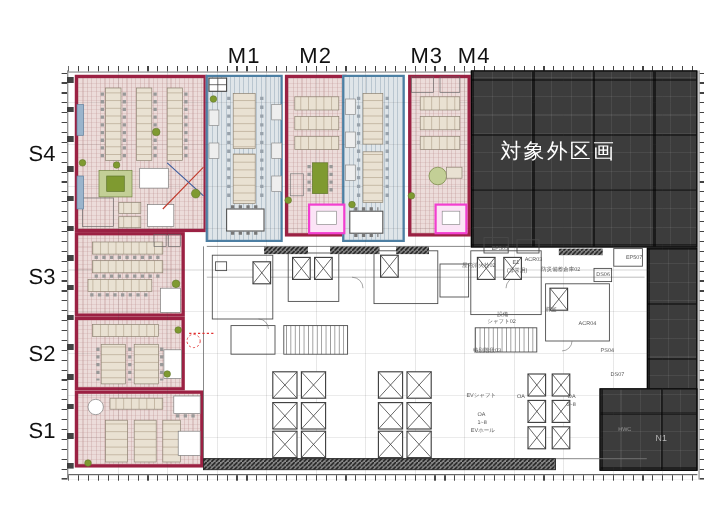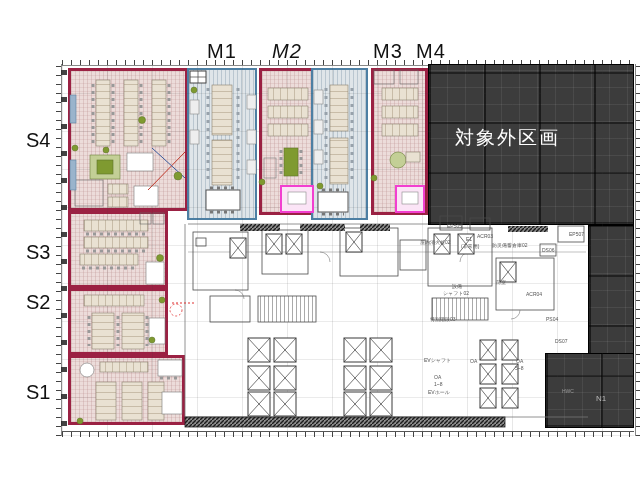--- a/index.html
+++ b/index.html
@@ -288,26 +288,26 @@
       <circle cx="152" cy="340" r="3"></circle>
         <circle cx="80" cy="421" r="3"></circle>
       <circle cx="194" cy="90" r="3"></circle>
         <circle cx="262" cy="182" r="3"></circle>
       <circle cx="320" cy="186" r="3"></circle>
         <circle cx="374" cy="178" r="3"></circle>
     </g>
   </svg>
 
   <span class="zone-top-label" style="left:222px;">M1</span>
-  <span class="zone-top-label" style="left:287px;font-style:italic;">M2</span>
+  <span class="zone-top-label" style="left:287px;">M2</span>
   <span class="zone-top-label" style="left:340px;margin-left:48px;">M3</span>
   <span class="zone-top-label" style="left:400px;margin-left:31px;">M4</span>
   <span class="zone-left-label" style="top:129px;">S4</span>
   <span class="zone-left-label" style="top:241px;">S3</span>
-  <span class="zone-left-label" style="top:291px;">S2</span>
+  <span class="zone-left-label" style="top:311px;">S2</span>
   <span class="zone-left-label" style="top:381px;">S1</span>
 
   <div id="annotations" class="abs" style="left:0;top:0;width:640px;height:480px;pointer-events:none;">
       <span class="annot" style="left: 447px; top: 224px;">EP505</span>
       <span class="annot" style="left: 477px; top: 234px;">ACR03</span>
       <span class="annot" style="left: 492px; top: 243px;">防災備蓄倉庫02</span>
       <span class="annot" style="left: 420px; top: 240px;">屋内消火栓02</span>
       <span class="annot" style="left: 466px; top: 237px;">E1</span>
       <span class="annot" style="left: 461px; top: 244px;">(非常用)</span>
       <span class="annot" style="left: 542px; top: 248px;">DS06</span>

